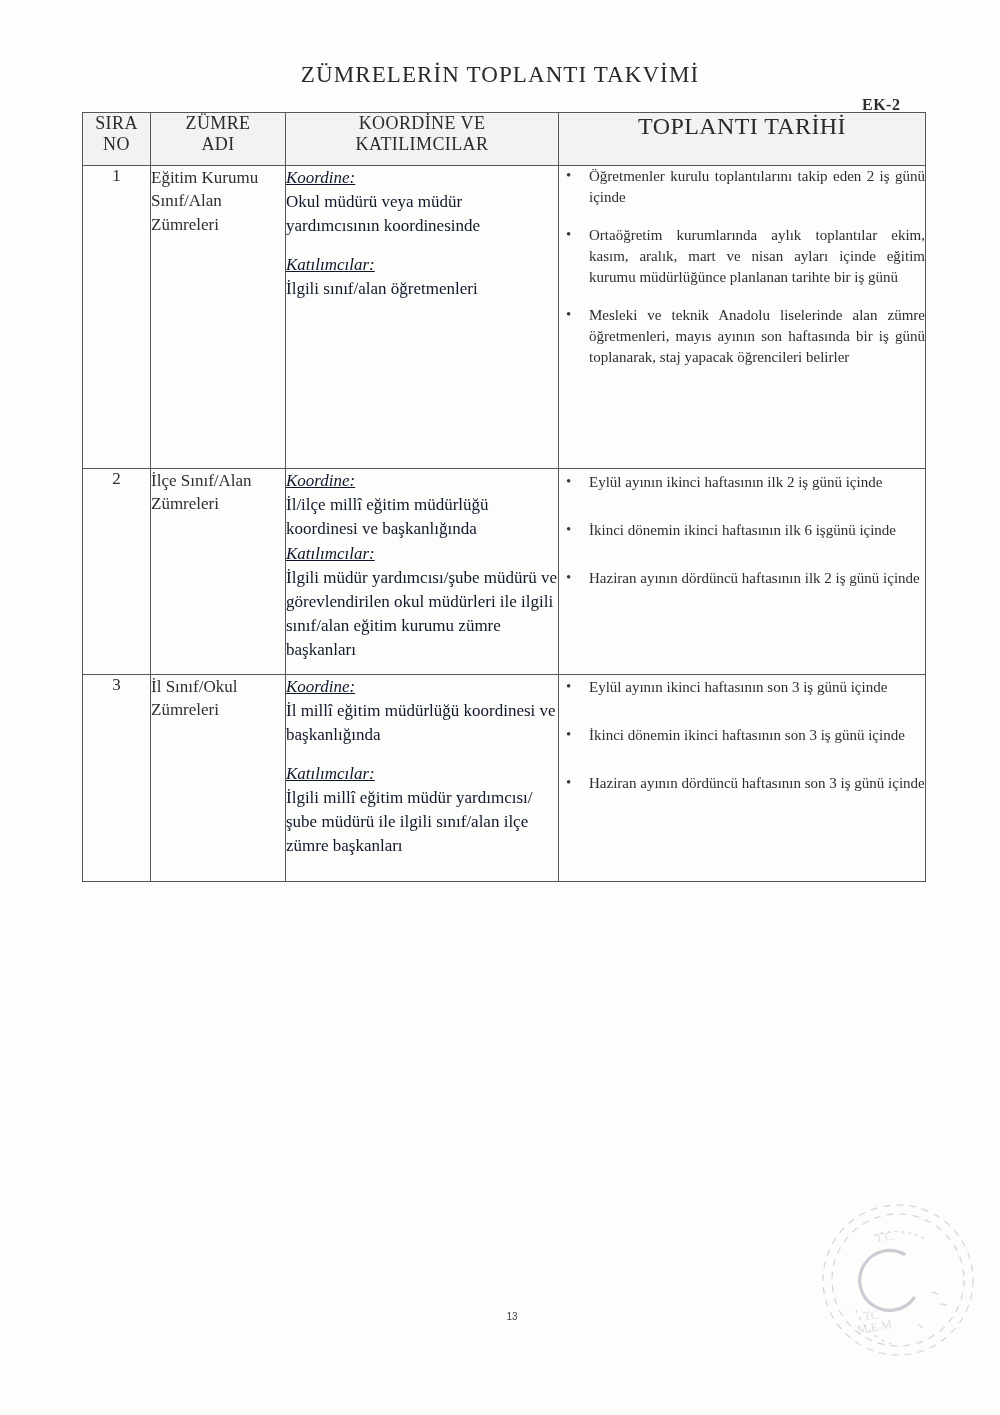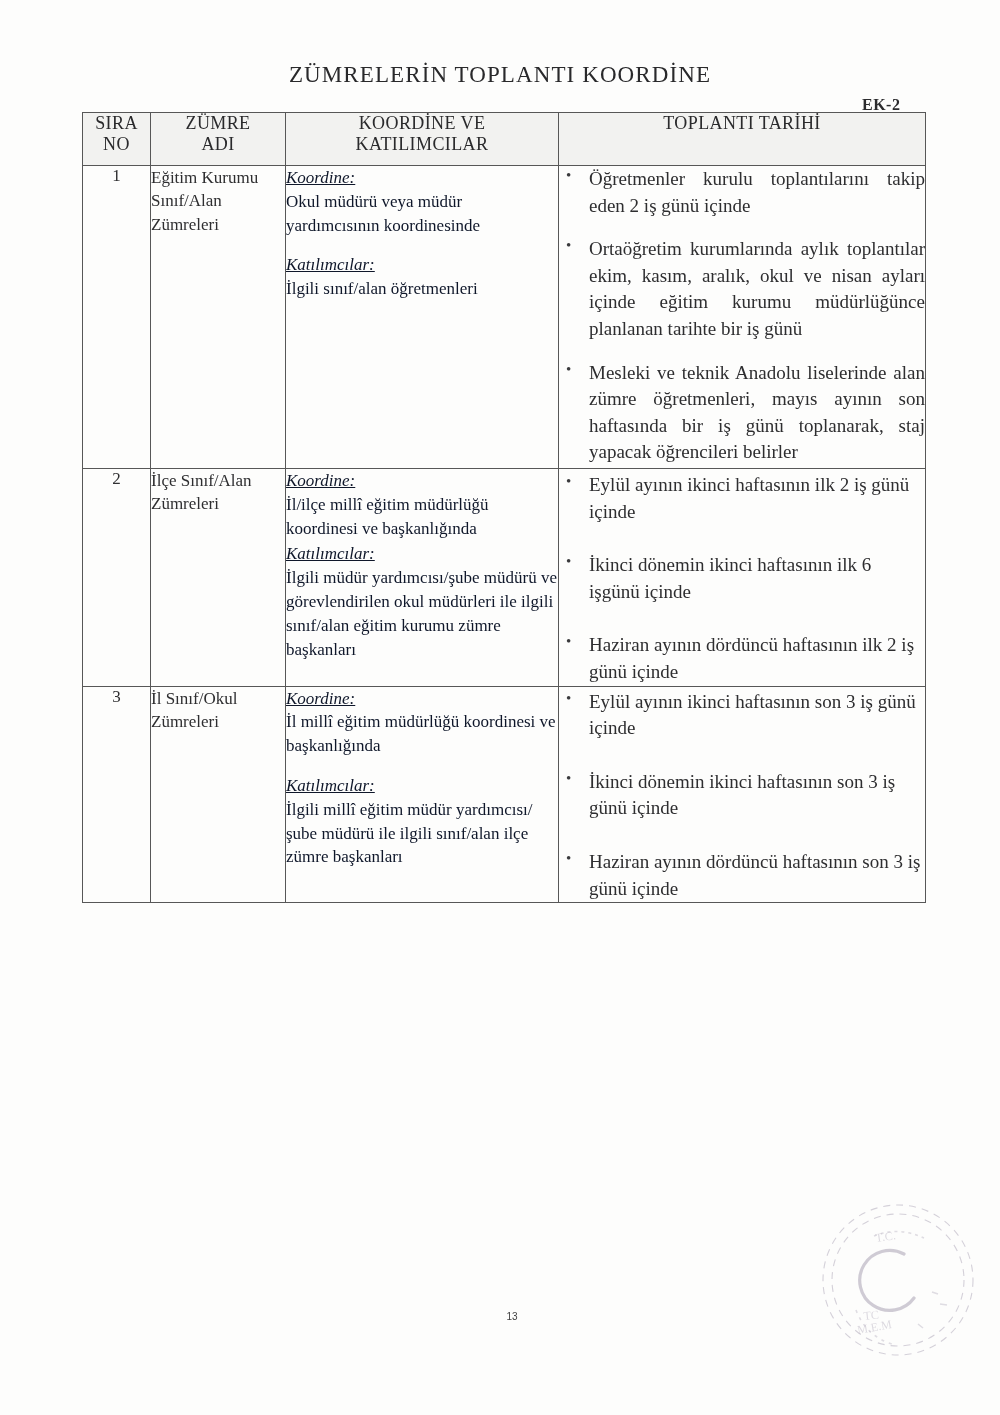--- a/index.html
+++ b/index.html
@@ -79,21 +79,21 @@
     letter-spacing: 0.4px;
     color: #2a2a2c;
     height: 52px;
     vertical-align: middle;
     line-height: 1.16;
     padding: 3px 2px;
   }
   thead th.hdr-no,
   thead th.hdr-name,
   thead th.hdr-coord { font-size: 18px; }
-  thead th.hdr-date  { font-size: 18px; }
+  thead th.hdr-date  { font-size: 24px; }
 
   .hdr-l1 { display: block; }
   .hdr-l2 { display: block; }
 
   
   td.cell-no {
     text-align: center;
     font-size: 17px;
     padding-top: 7px;
     color: #303032;
@@ -104,21 +104,21 @@
     padding: 6px 4px 8px 8px;
     color: #2e2e30;
   }
   td.cell-coord {
     font-size: 17px;
     line-height: 1.40;
     padding: 6px 8px 10px 9px;
     color: #0f172a;
   }
   td.cell-date {
-    font-size: 19px;
+    font-size: 15px;
     line-height: 1.40;
     padding: 8px 10px 10px 8px;
     color: #2e2e30;
   }
 
   .lbl {
     font-style: italic;
     text-decoration: underline;
     display: block;
   }
@@ -170,21 +170,21 @@
     height: 172px;
     opacity: 0.30;
     pointer-events: none;
   }
 </style>
 </head>
 <body>
 
 <div class="page">
 
-  <div class="doc-title">ZÜMRELERİN TOPLANTI KOORDİNE</div>
+  <div class="doc-title">ZÜMRELERİN TOPLANTI TAKVİMİ</div>
 
   <div class="ek-label">EK-2</div>
 
   <div class="tbl-wrap">
     <table class="sched">
       <colgroup>
         <col class="c-no">
           <col class="c-name">
           <col class="c-coord">
           <col class="c-date">
@@ -214,21 +214,21 @@
           <td class="cell-coord">
             <span class="lbl">Koordine:</span>
             <span class="coord-body">Okul müdürü veya müdür yardımcısının koordinesinde</span>
             <div class="gap-block"></div>
             <span class="lbl">Katılımcılar:</span>
             <span class="coord-body">İlgili sınıf/alan öğretmenleri</span>
           </td>
           <td class="cell-date">
             <ul class="bullets">
               <li>Öğretmenler kurulu toplantılarını takip eden 2 iş günü içinde</li>
-              <li>Ortaöğretim kurumlarında aylık toplantılar ekim, kasım, aralık, okul ve nisan ayları içinde eğitim kurumu müdürlüğünce planlanan tarihte bir iş günü</li>
+              <li>Ortaöğretim kurumlarında aylık toplantılar ekim, kasım, aralık, mart ve nisan ayları içinde eğitim kurumu müdürlüğünce planlanan tarihte bir iş günü</li>
               <li>Mesleki ve teknik Anadolu liselerinde alan zümre öğretmenleri, mayıs ayının son haftasında bir iş günü toplanarak, staj yapacak öğrencileri belirler</li>
             </ul>
           </td>
         </tr>
 
         <tr style="height:206px;">
           <td class="cell-no">2</td>
           <td class="cell-name">İlçe Sınıf/Alan Zümreleri</td>
           <td class="cell-coord">
             <span class="lbl">Koordine:</span>

